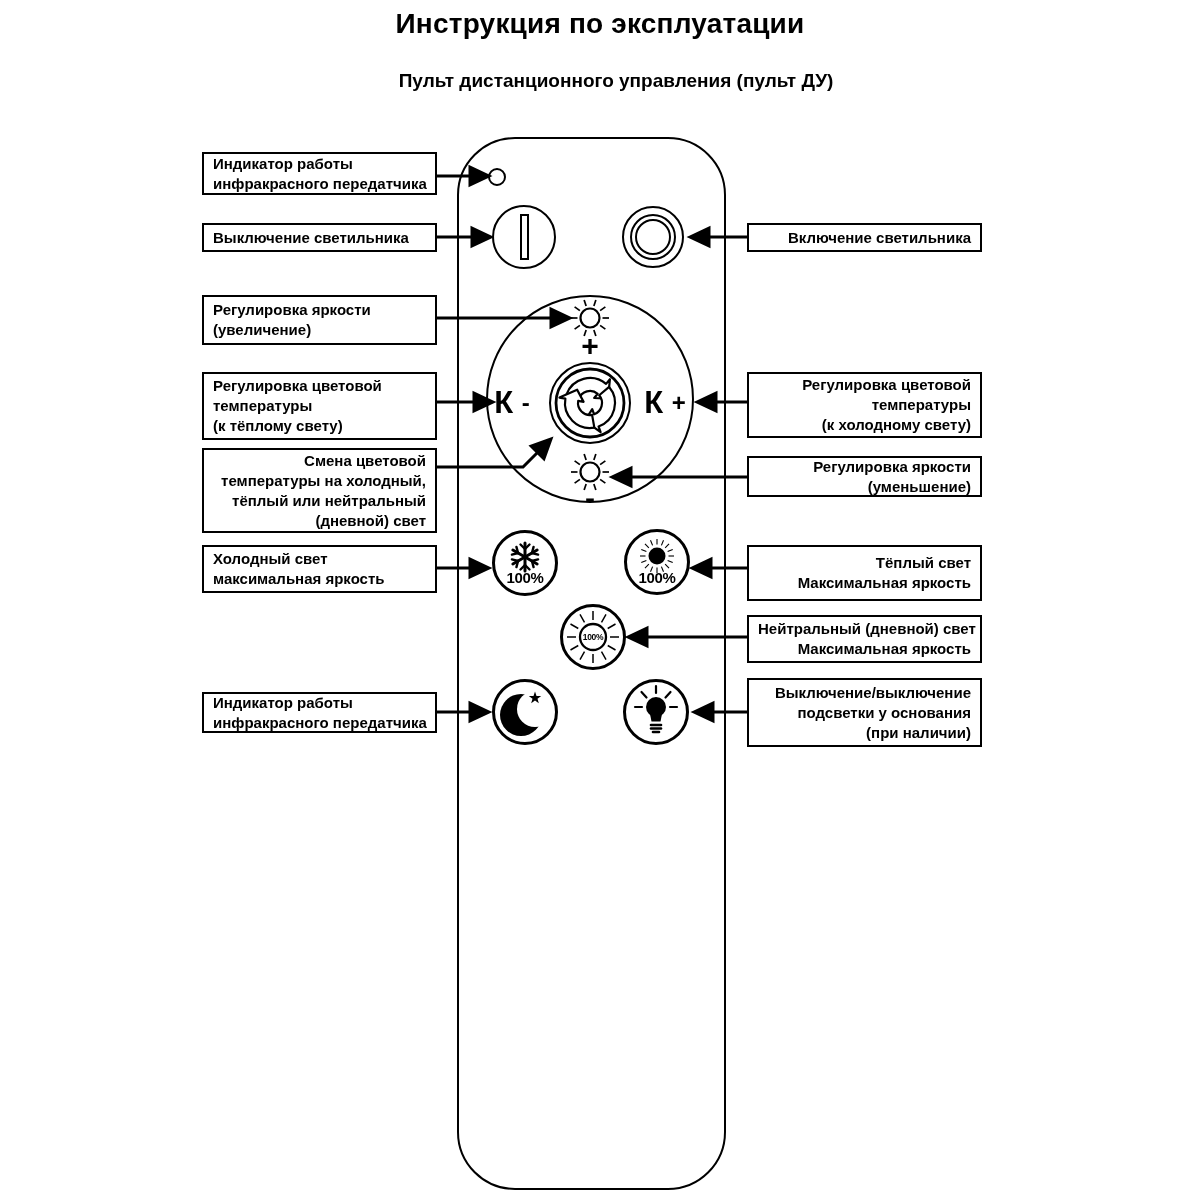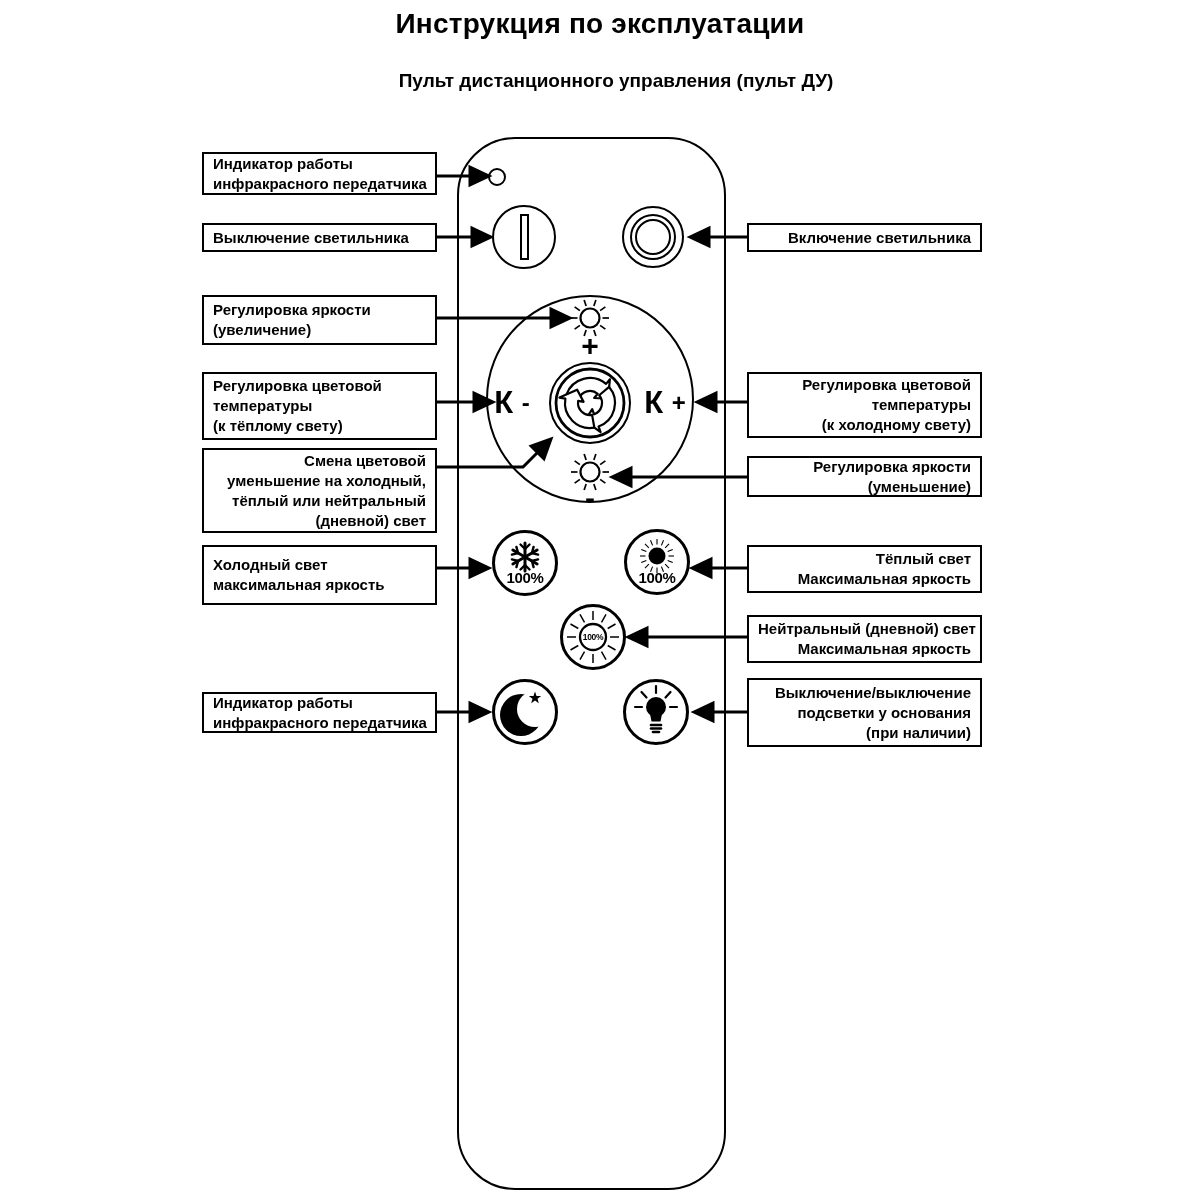--- a/index.html
+++ b/index.html
@@ -226,46 +226,46 @@
     <div class="ln">Регулировка яркости</div>
     <div class="ln">(увеличение)</div>
   </div>
   <div class="box left" style="top:372px;height:68px;">
     <div class="ln">Регулировка цветовой</div>
     <div class="ln">температуры</div>
     <div class="ln">(к тёплому свету)</div>
   </div>
   <div class="box left" style="top:448px;height:85px;text-align:right;">
     <div class="ln">Смена цветовой</div>
-    <div class="ln">уменьшение на холодный,</div>
+    <div class="ln">температуры на холодный,</div>
     <div class="ln">тёплый или нейтральный</div>
     <div class="ln">(дневной) свет</div>
   </div>
-  <div class="box left" style="top:545px;height:60px;">
+  <div class="box left" style="top:545px;height:48px;">
     <div class="ln">Холодный свет</div>
     <div class="ln">максимальная яркость</div>
   </div>
   <div class="box left" style="top:692px;height:41px;">
     <div class="ln">Индикатор работы</div>
     <div class="ln">инфракрасного передатчика</div>
   </div>
 
   <div class="box right" style="top:223px;height:29px;">
     <div class="ln">Включение светильника</div>
   </div>
   <div class="box right" style="top:372px;height:66px;">
     <div class="ln">Регулировка цветовой</div>
     <div class="ln">температуры</div>
     <div class="ln">(к холодному свету)</div>
   </div>
   <div class="box right" style="top:456px;height:41px;">
     <div class="ln">Регулировка яркости</div>
     <div class="ln">(уменьшение)</div>
   </div>
-  <div class="box right" style="top:545px;height:48px;">
+  <div class="box right" style="top:545px;height:56px;">
     <div class="ln">Тёплый свет</div>
     <div class="ln">Максимальная яркость</div>
   </div>
   <div class="box right" style="top:615px;height:48px;">
     <div class="ln">Нейтральный (дневной) свет</div>
     <div class="ln">Максимальная яркость</div>
   </div>
   <div class="box right" style="top:678px;height:69px;">
     <div class="ln">Выключение/выключение</div>
     <div class="ln">подсветки у основания</div>

